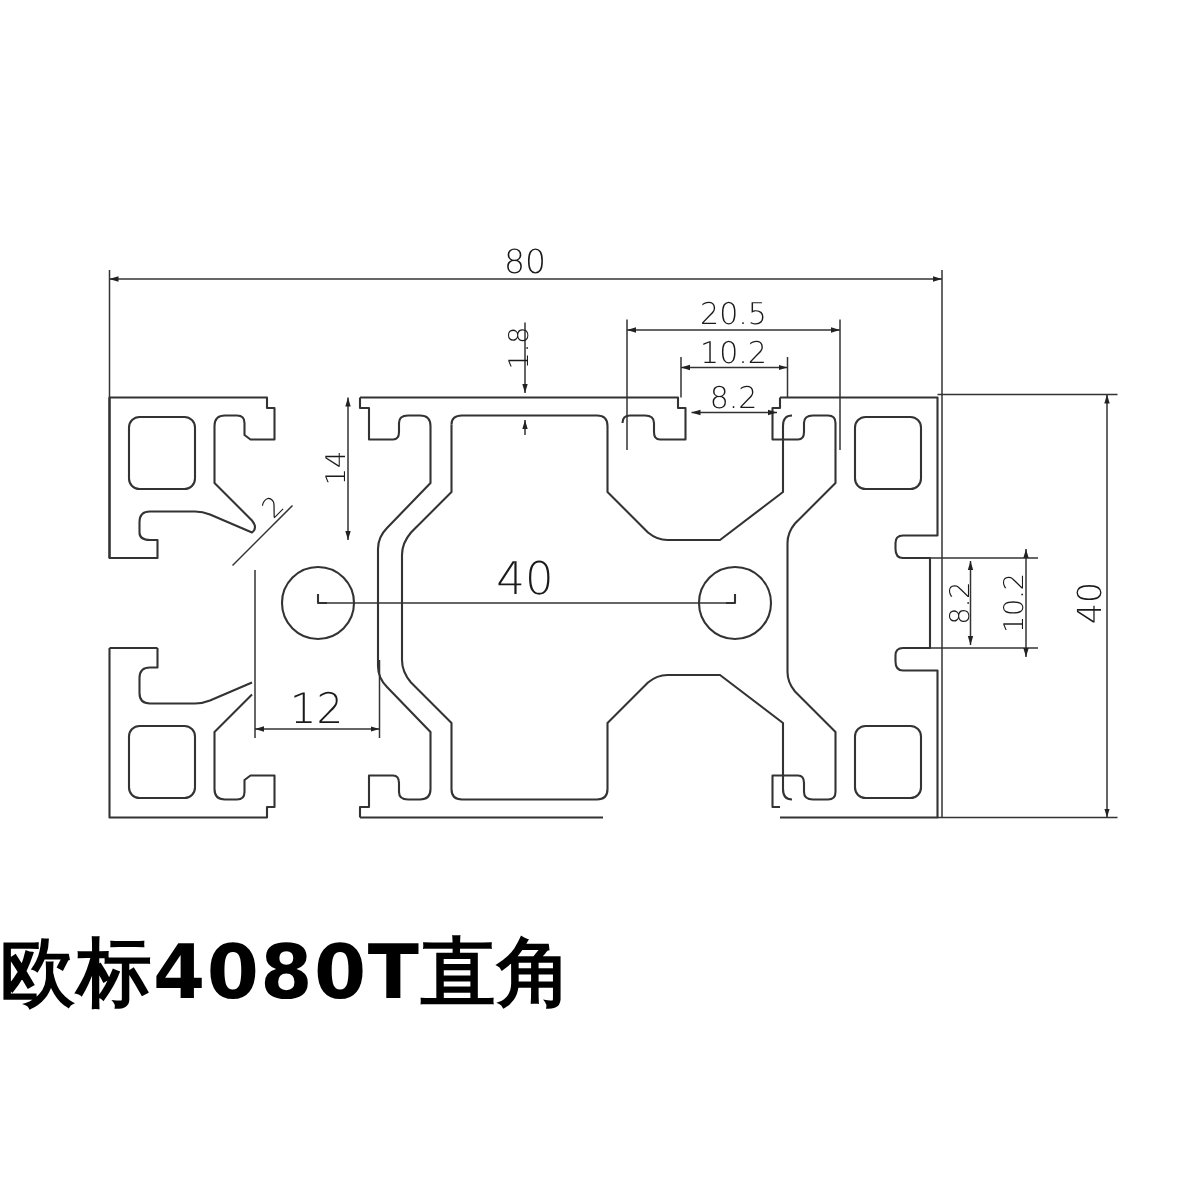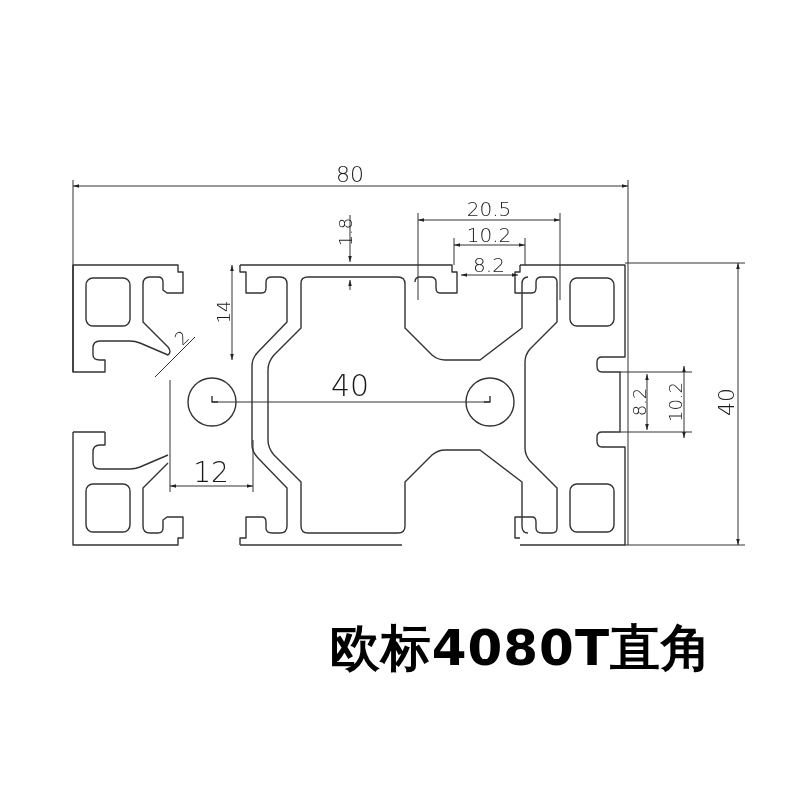--- a/index.html
+++ b/index.html
@@ -1,19 +1,19 @@
 <!DOCTYPE html>
 <html><head>
 <meta charset="utf-8">
 <style>
   html, body { margin:0; padding:0; background:#ffffff; }
   body { width:800px; height:800px; position:relative; overflow:hidden; font-family:"DejaVu Sans", sans-serif; }
   #drawing { position:absolute; left:0; top:0; width:800px; height:800px; }
   .dimtxt { font-family:"DejaVu Sans", sans-serif; fill:#1a1a1a; font-weight:300; }
-  .caption { position:absolute; left:0; top:615px; width:712px; text-align:right; font-size:50px; font-weight:bold; color:#000; letter-spacing:1px; font-family:"DejaVu Sans", sans-serif; }
+  .caption { position:absolute; left:0; top:615px; width:712px; text-align:left; font-size:50px; font-weight:bold; color:#000; letter-spacing:1px; font-family:"DejaVu Sans", sans-serif; }
 </style>
 </head>
 <body>
 
 <svg id="drawing" viewBox="0 0 800 800" xmlns="http://www.w3.org/2000/svg">
   <defs>
     <marker id="arr" viewBox="0 0 10 10" refX="10" refY="5" markerWidth="6" markerHeight="6" orient="auto-start-reverse">
       <path d="M0,2 L10,5 L0,8 z" fill="#222"></path>
     </marker>
   </defs>

